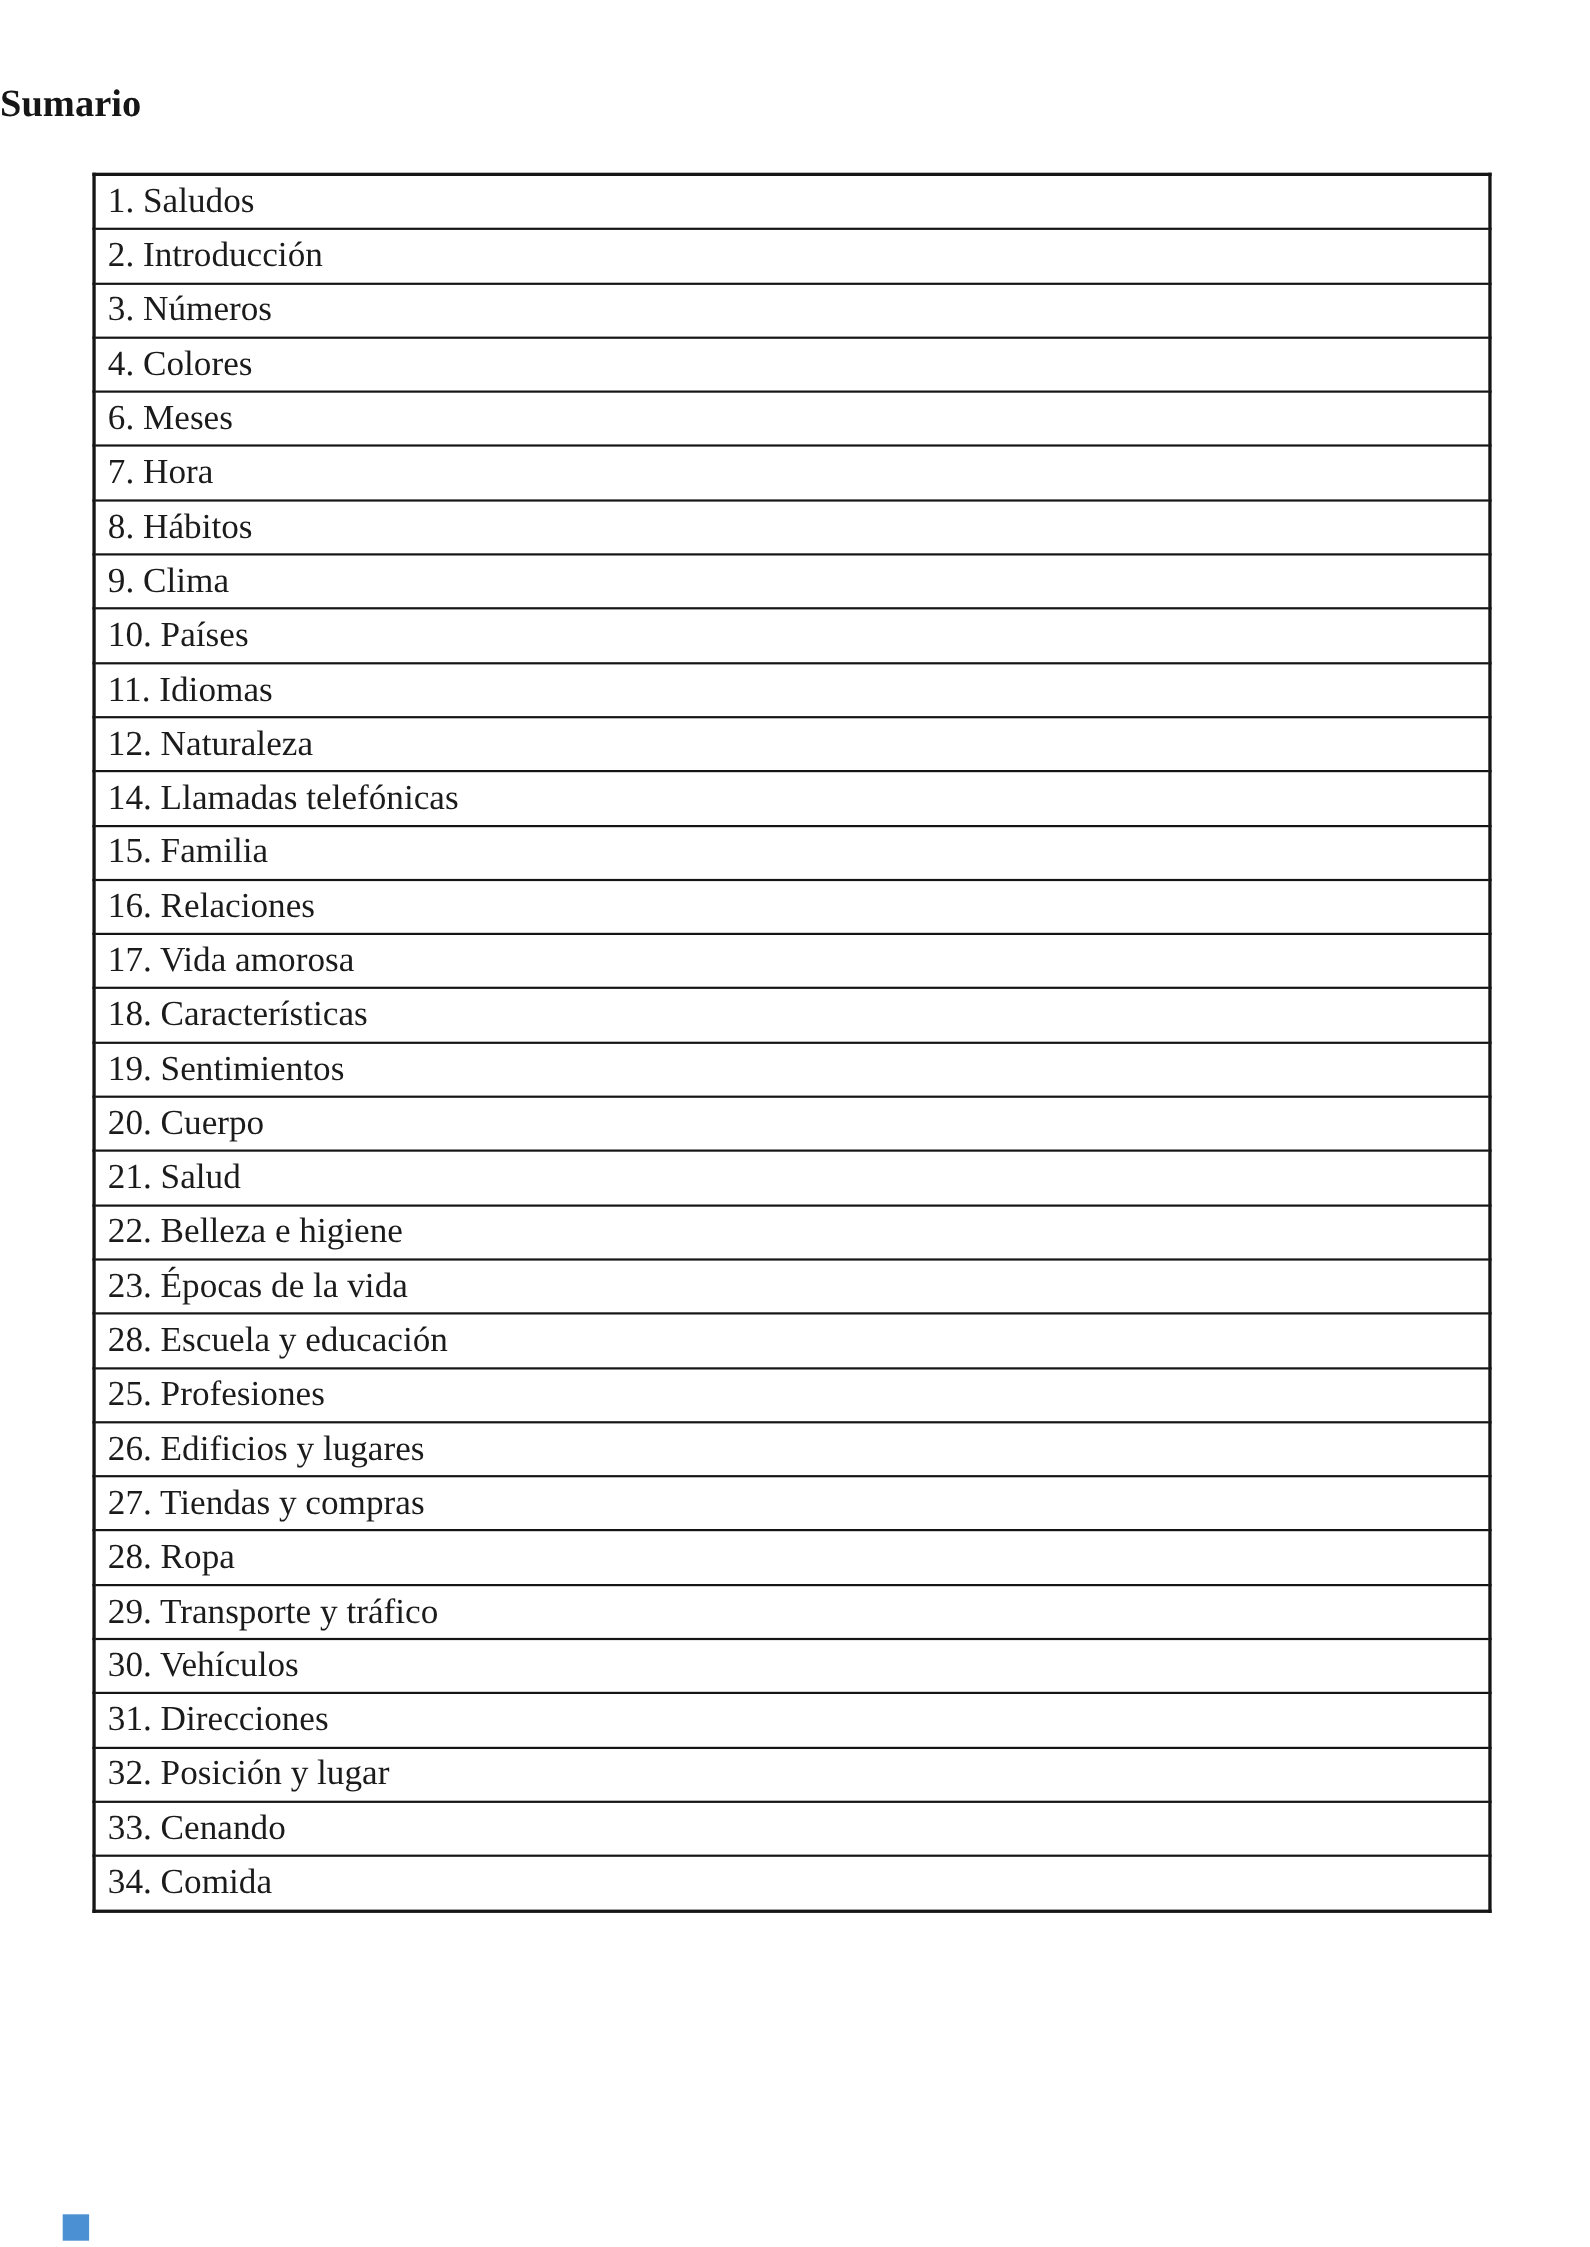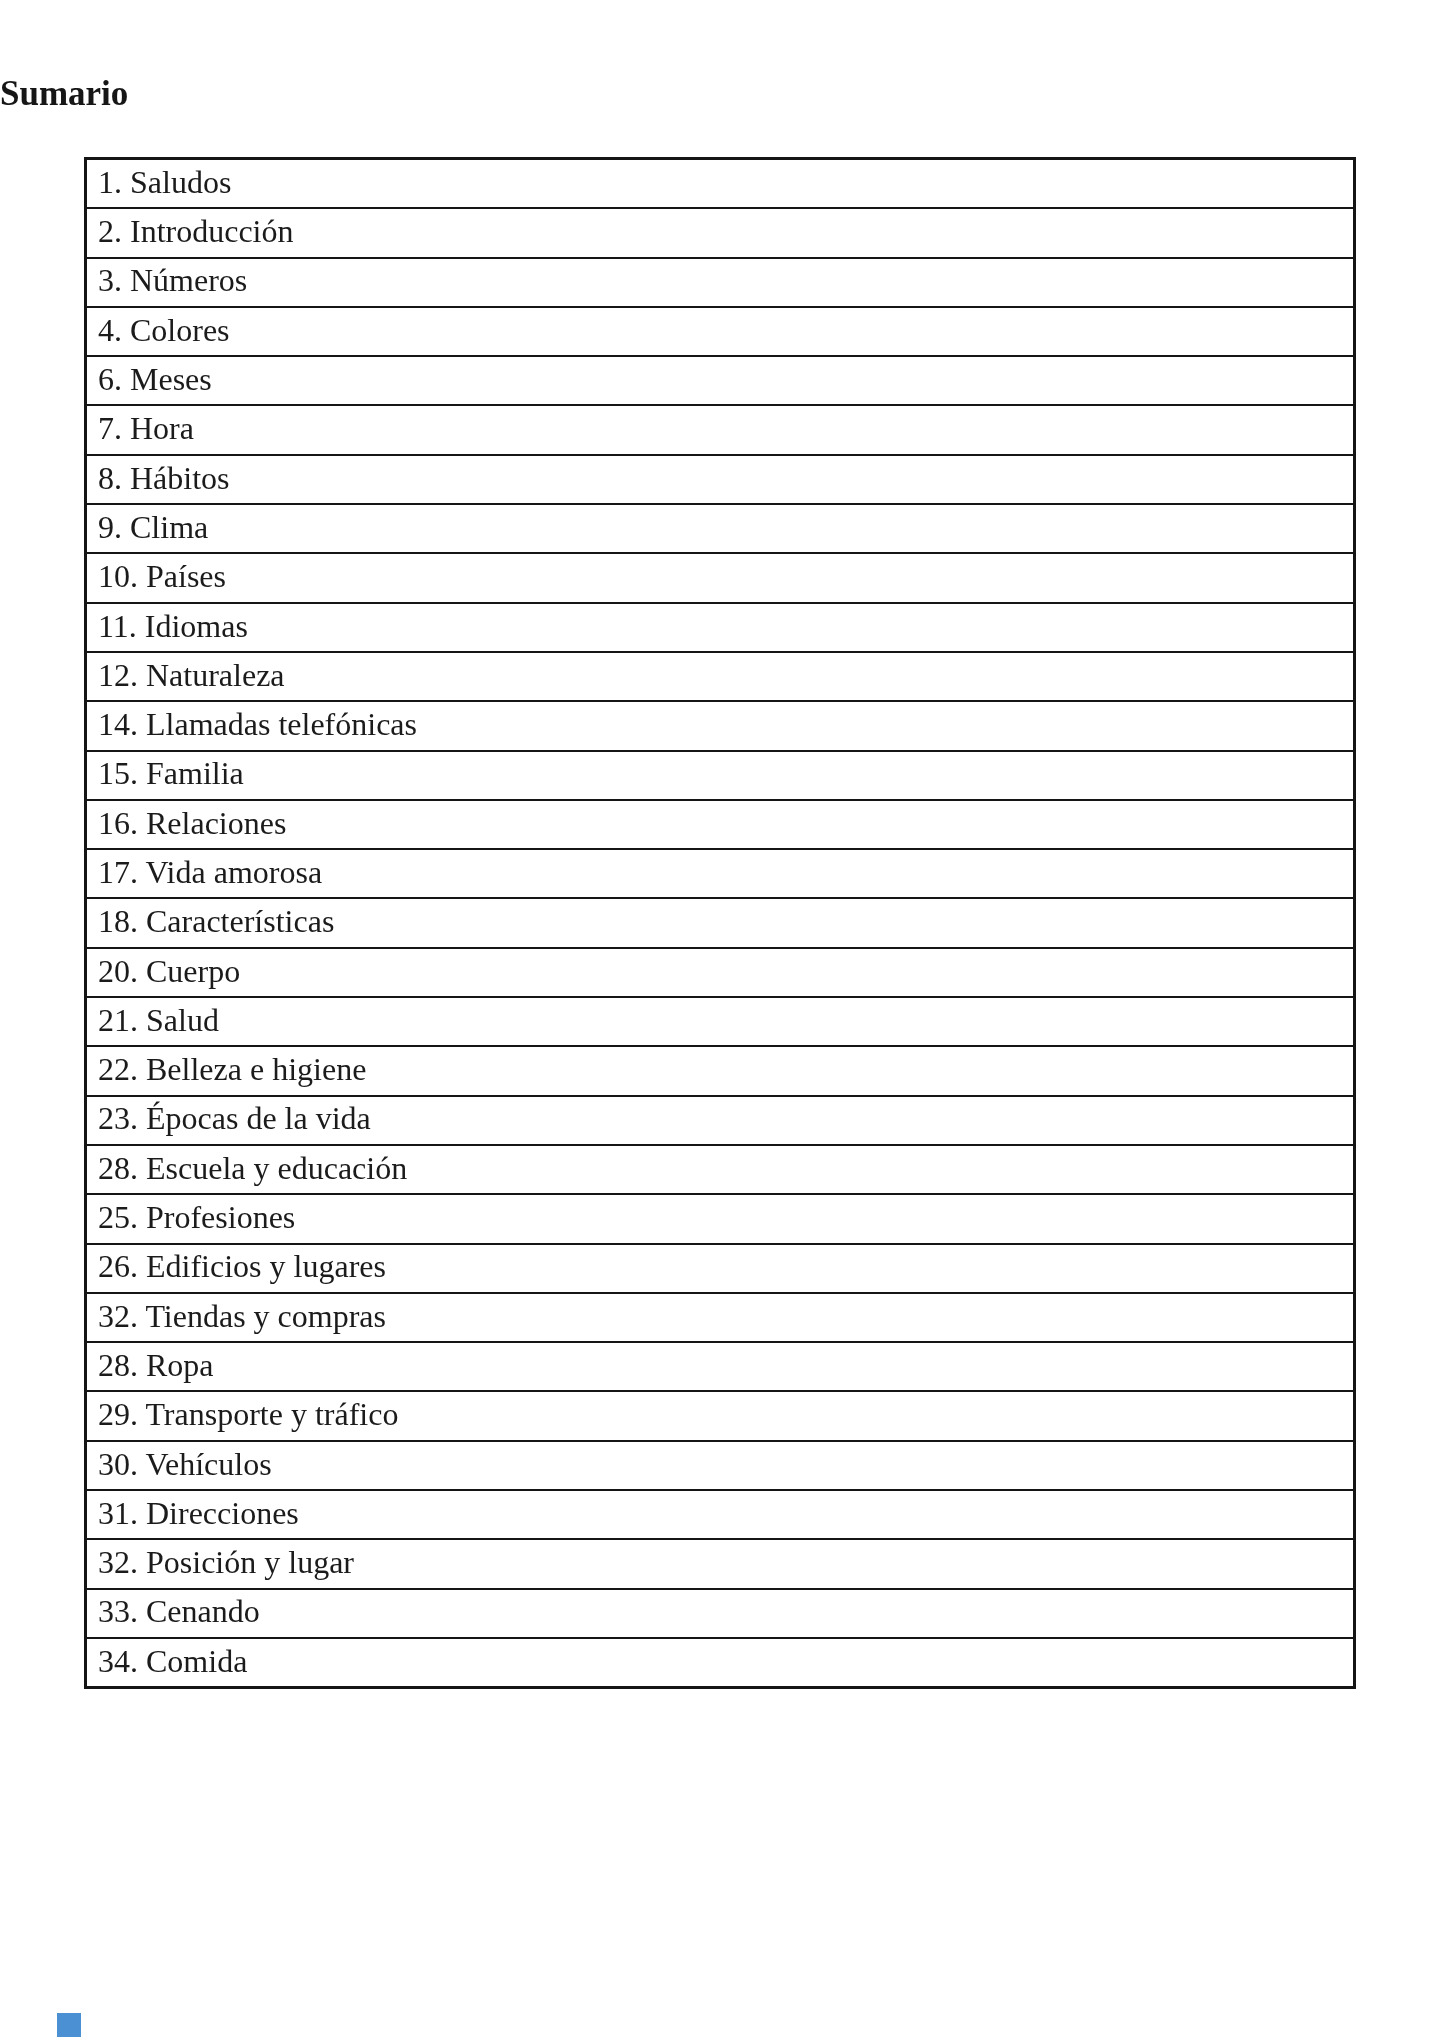--- a/index.html
+++ b/index.html
@@ -106,20 +106,23 @@
       <tr>
           <td>16. Relaciones</td>
         </tr>
       <tr>
           <td>17. Vida amorosa</td>
         </tr>
       <tr>
           <td>18. Características</td>
         </tr>
       <tr>
+          <td>19. Sentimientos</td>
+        </tr>
+      <tr>
           <td>20. Cuerpo</td>
         </tr>
       <tr>
           <td>21. Salud</td>
         </tr>
       <tr>
           <td>22. Belleza e higiene</td>
         </tr>
       <tr>
           <td>23. Épocas de la vida</td>
@@ -127,21 +130,21 @@
       <tr>
           <td>28. Escuela y educación</td>
         </tr>
       <tr>
           <td>25. Profesiones</td>
         </tr>
       <tr>
           <td>26. Edificios y lugares</td>
         </tr>
       <tr>
-          <td>32. Tiendas y compras</td>
+          <td>27. Tiendas y compras</td>
         </tr>
       <tr>
           <td>28. Ropa</td>
         </tr>
       <tr>
           <td>29. Transporte y tráfico</td>
         </tr>
       <tr>
           <td>30. Vehículos</td>
         </tr>

